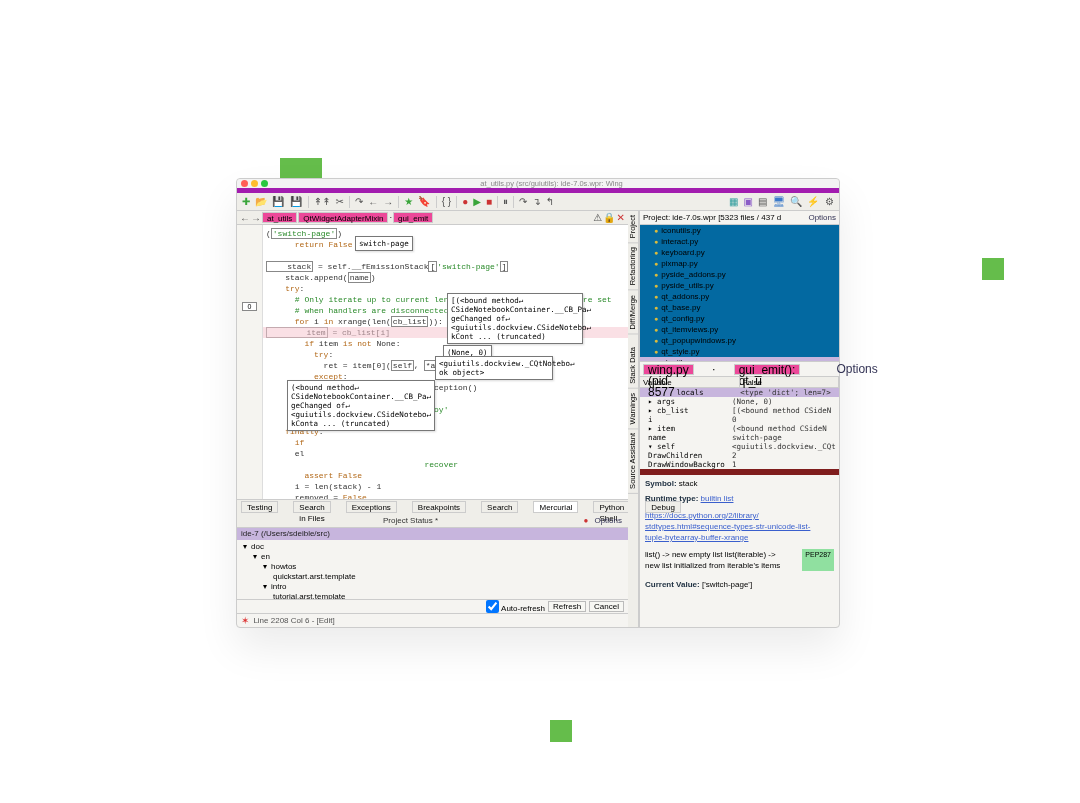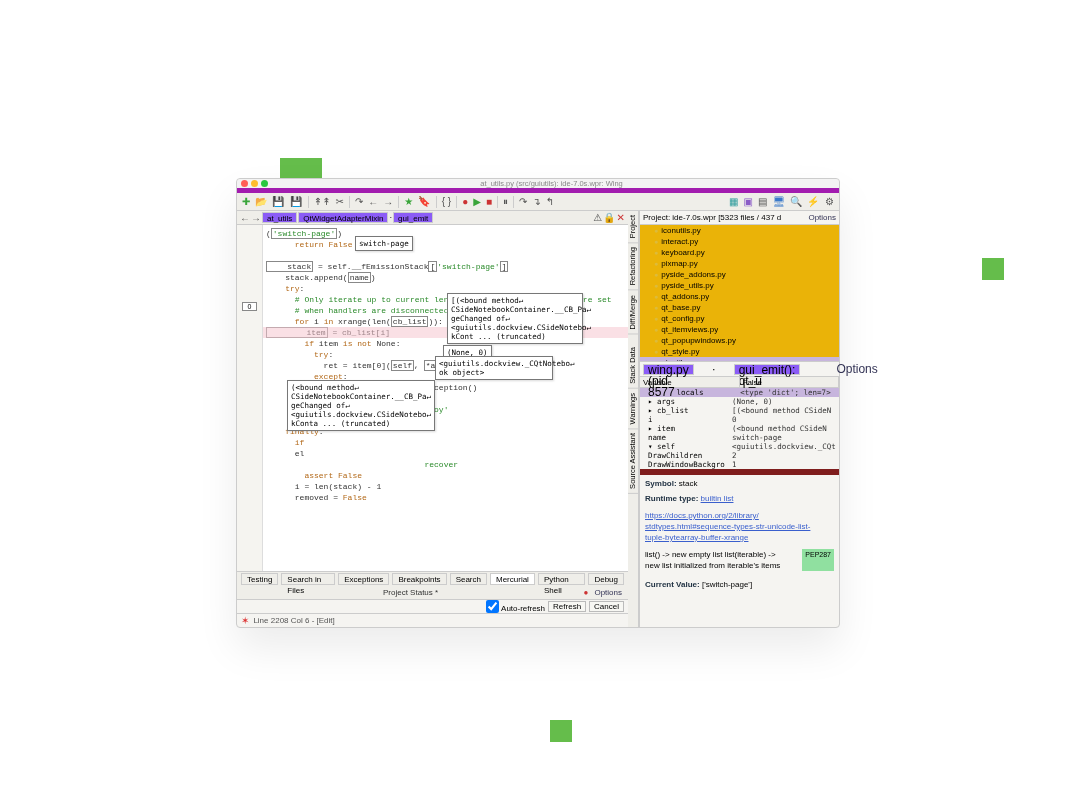--- a/index.html
+++ b/index.html
@@ -38,38 +38,38 @@
   .toolbar { height:18px; background:#efeee9; border-bottom:1px solid #ccc;
     display:flex; align-items:center; gap:5px; padding:0 5px;}
   .tb-sep { width:1px; height:12px; background:#ccc; }
 
   .main-area { flex:1; display:flex; min-height:0;}
   .editor-col { flex:1; display:flex; flex-direction:column; min-width:0;}
   .right-col { width:200px; border-left:1px solid #ccc; display:flex; flex-direction:column;}
 
   .breadcrumb { height:14px; background:#efeee9; border-bottom:1px solid #ccc;
     display:flex; align-items:center; padding:0 3px; font-size:8px; gap:1px;}
-  .bc-item { padding:0 4px; background:#8b5cf6; border:1px solid #ccc; height:11px; line-height:11px;}
+  .bc-item { padding:0 4px; background:#ec4899; border:1px solid #ccc; height:11px; line-height:11px;}
 
   .editor-wrap { flex:1; display:flex; min-height:0;}
   .gutter { width:26px; background:#f5f4f0; border-right:1px solid #ddd;}
   .editor { flex:1; background:#fff; position:relative; overflow:hidden;}
   .code { font-family: Monaco, Menlo, "Courier New", monospace; font-size:8px; line-height:11px;
     padding:3px 3px; white-space:pre; color:#333;}
   .kw { color:#b26818; }
   .str { color:#2a8a2a; }
   .cm  { color:#2a8a2a; }
   .box { position:absolute; border:1px solid #777; background:#fff; padding:2px 3px;
     font-family:Monaco,Menlo,monospace; font-size:7.5px; line-height:9px; box-shadow:1px 1px 2px rgba(0,0,0,.15);}
   .hl-line { position:absolute; left:0; right:0; height:11px; background:#f6c7cf; opacity:.55; }
   .boxed-inline { border:1px solid #888; background:#fff; padding:0 1px;}
 
   .bot-tabs { height:28px; border-top:1px solid #ccc; background:#efeee9;
     display:flex; flex-direction:column; }
-  .btabs-row { height:14px; display:flex; align-items:center; padding:7px 4px; gap:3px; font-size:8px;}
+  .btabs-row { height:14px; display:flex; align-items:center; padding:7px 4px; gap:15px; font-size:8px;}
   .btab { padding:0 5px; border:1px solid #ccc; background:#efeee9; height:12px; line-height:11px;}
   .btab.active { background:#fff;}
   .btabs-row2 { height:14px; display:flex; align-items:center; padding:0 6px; font-size:8px; gap:6px; color:#333;}
   .opt-link { color:#335; }
 
   .tree-panel { flex:0 0 72px; overflow:auto; border-top:1px solid #ccc; background:#f5f4f1;}
   .tree-header { height:12px; background:#c7b5dd; font-size:8px; padding:0 4px; line-height:12px; color:#222;}
   .tree-body { padding:2px 6px; font-size:8px; line-height:10px;}
   .tree-row { white-space:nowrap;}
   .trd::before{content:"▾"; display:inline-block; width:8px;}
@@ -78,21 +78,21 @@
     align-items:center; padding:0 4px; gap:3px; font-size:8px;}
   .small-btn { border:1px solid #bbb; background:#f7f7f3; padding:0 4px; height:11px; line-height:10px;}
 
   .statusbar { height:14px; border-top:1px solid #ccc; display:flex; align-items:center;
     padding:0 4px; gap:4px; font-size:8px; color:#555;}
   .statusbar .bug { color:#d33; font-size:10px; }
 
   
   .proj-header { height:14px; display:flex; align-items:center; padding:0 3px;
     border-bottom:1px solid #ccc; font-size:8px; gap:3px;}
-  .file-list { flex:0 0 136px; overflow:auto; background:#eab308;}
+  .file-list { flex:0 0 136px; overflow:auto; background:#0369a1;}
   .file-row { padding:0 3px 0 14px; line-height:11px; height:11px; font-size:8px;}
   .file-row.sel { background:#c7b5dd; }
   .dot-y::before{content:"●"; color:#dcbb3c; margin-right:3px; font-size:7px;}
 
   .stack-panel { border-top:1px solid #ccc;}
   .stack-head { height:14px; display:flex; align-items:center; padding:0 3px; font-size:12px; gap:18px;}
   .var-headers { display:flex; font-size:8px; background:#efeee9; border-top:1px solid #ccc;
     border-bottom:1px solid #ccc; height:12px;}
   .var-headers div{ flex:1; padding:0 3px; line-height:12px; border-right:1px solid #ccc;}
   .locals { font-family:Monaco,Menlo,monospace; font-size:7.5px;}
@@ -255,20 +255,31 @@
           <span class="btab">Debug</span>
         </div>
         <div class="btabs-row2">
           <span style="flex:0 0 auto; margin-left:140px;">Project Status *</span>
           <div style="flex:1"></div>
           <span style="color:#c33;">●</span>
           <span class="opt-link">Options</span>
         </div>
       </div>
 
+      <div class="tree-panel">
+        <div class="tree-header">ide-7 (/Users/sdeible/src)</div>
+        <div class="tree-body" id="tree-body">
+            <div class="tree-row  trd" style="padding-left: 0px;">doc</div>
+            <div class="tree-row  trd" style="padding-left: 10px;">en</div>
+            <div class="tree-row  trd" style="padding-left: 20px;">howtos</div>
+            <div class="tree-row  " style="padding-left: 30px;">quickstart.arst.template</div>
+            <div class="tree-row  trd" style="padding-left: 20px;">intro</div>
+            <div class="tree-row  " style="padding-left: 30px;">tutorial.arst.template</div>
+          </div>
+      </div>
       <div class="tree-foot">
         <label><input type="checkbox" checked="" style="vertical-align: -2px;"> <span>Auto-refresh</span></label>
         <span class="small-btn">Refresh</span>
         <span class="small-btn">Cancel</span>
       </div>
 
       <div class="statusbar">
         <span class="bug">✶</span>
         <span>Line 2208 Col 6 - [Edit]</span>
       </div>

